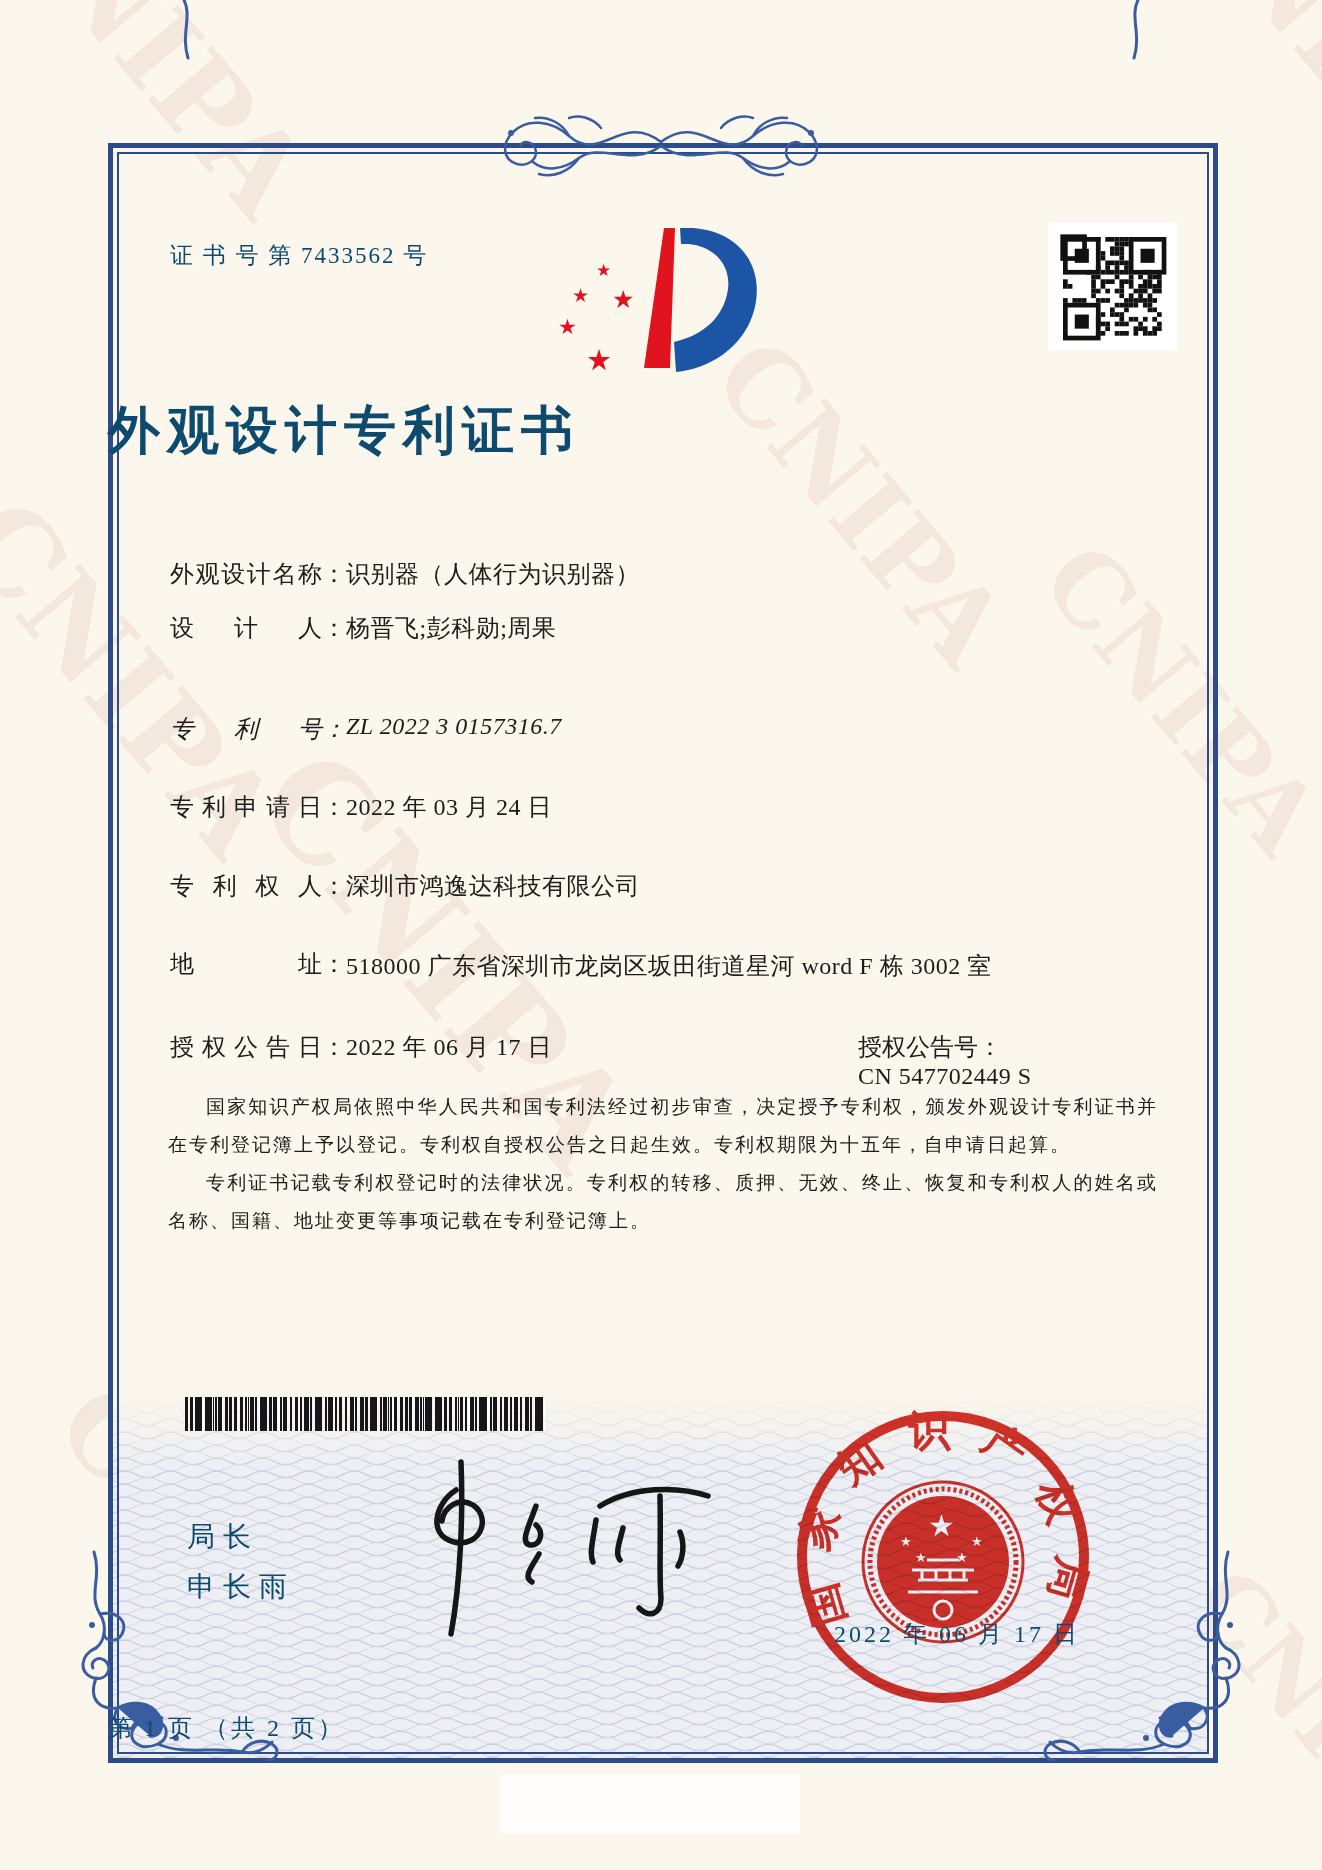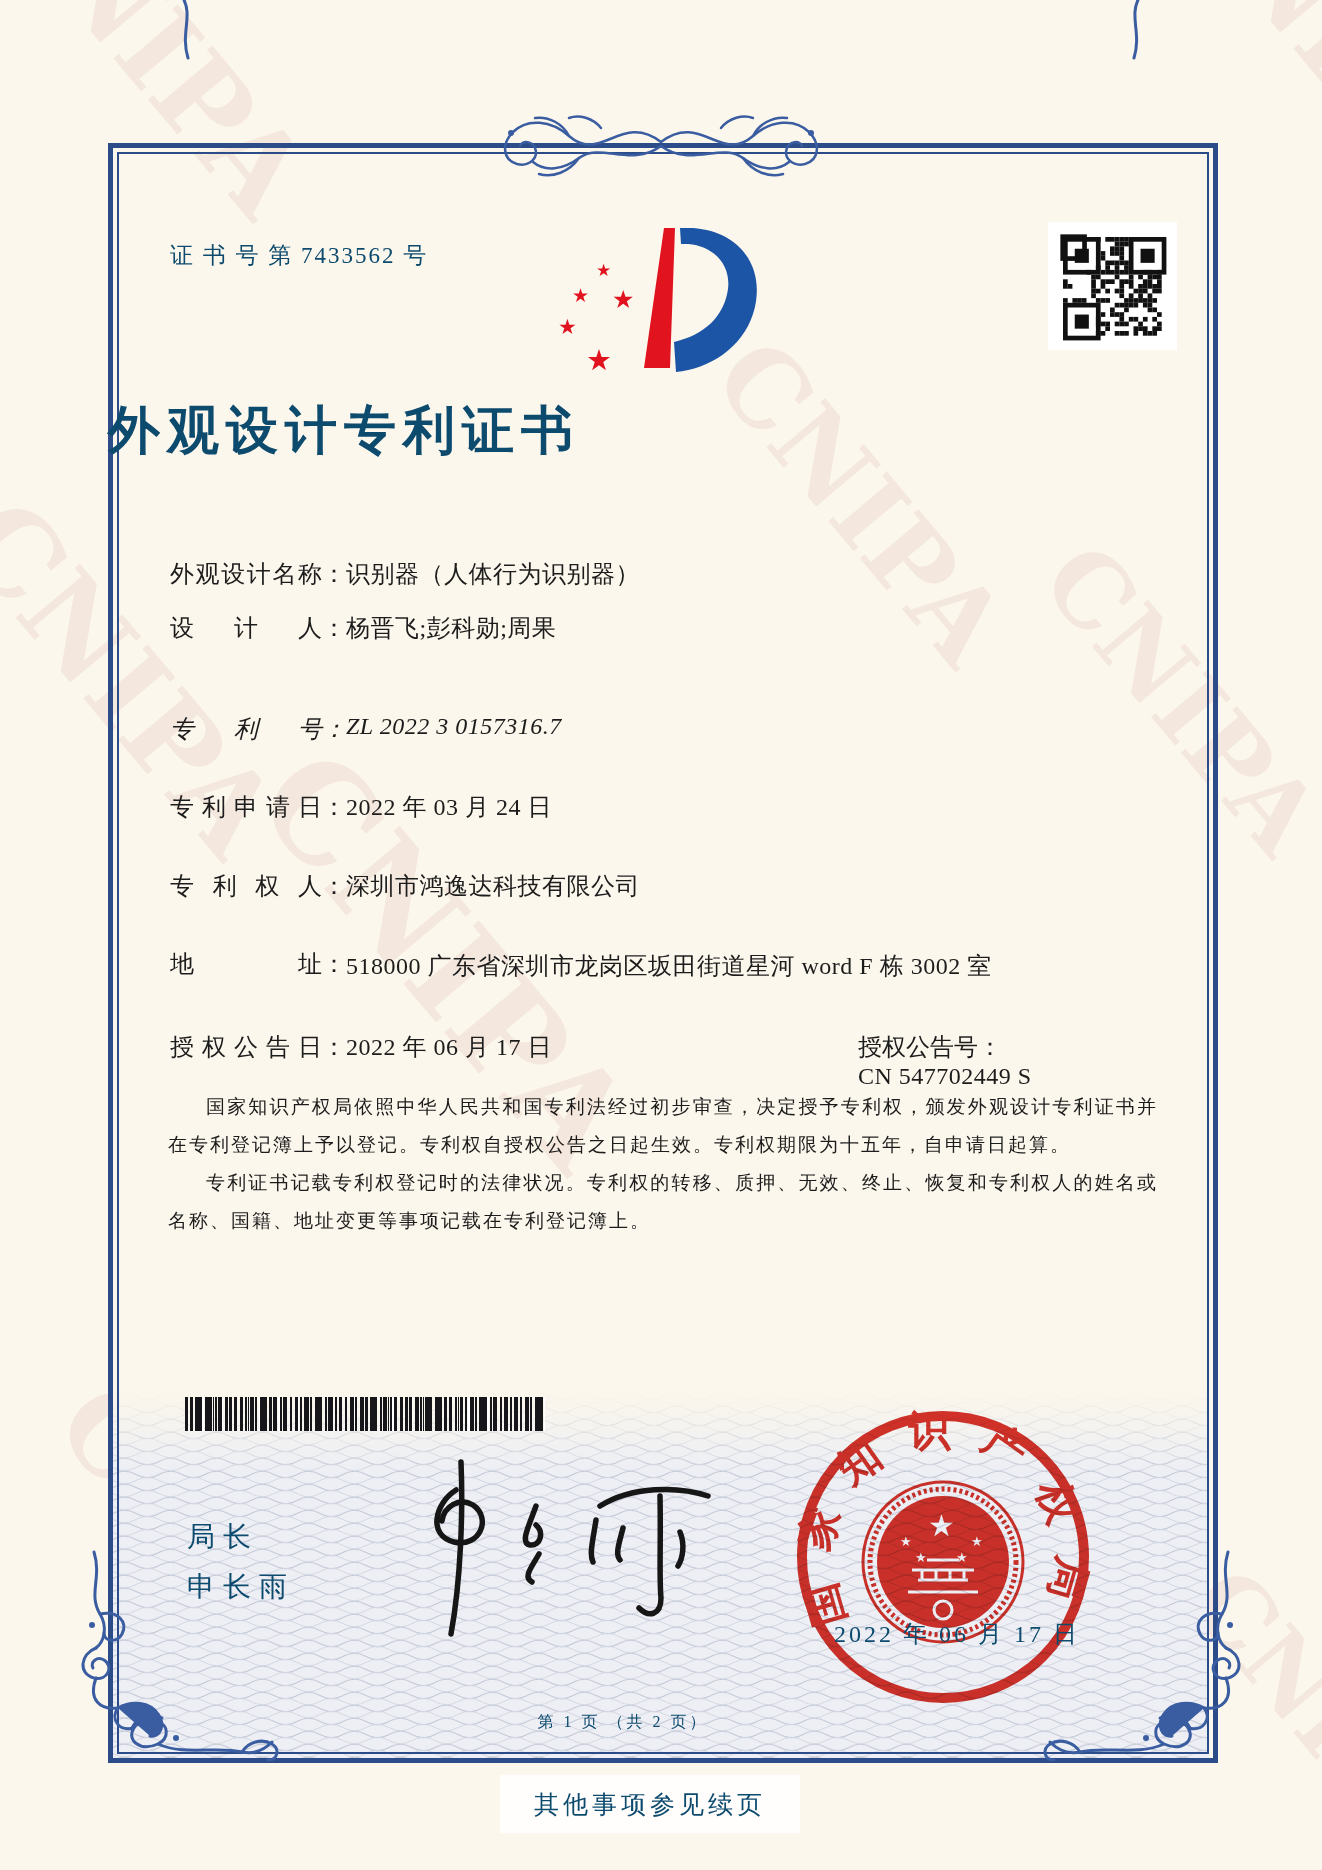--- a/index.html
+++ b/index.html
@@ -30,21 +30,21 @@
       repeating-linear-gradient(90deg,#15151a 0 2px,transparent 2px 5px),
       repeating-linear-gradient(90deg,#15151a 0 3px,transparent 3px 11px),
       repeating-linear-gradient(90deg,#15151a 0 1px,transparent 1px 7px),
       repeating-linear-gradient(90deg,transparent 0 17px,#fff 17px 19px);
   }
   #director-label{left:187px;top:1518px;font-size:28px;letter-spacing:8px;font-family:"Liberation Sans","DejaVu Sans",sans-serif;font-weight:500;}
   #director-name{left:187px;top:1568px;font-size:28px;letter-spacing:8px;font-family:"Liberation Sans","DejaVu Sans",sans-serif;font-weight:500;}
   #signature{position:absolute;left:360px;top:1448px;z-index:5;}
   #seal{position:absolute;left:790px;top:1404px;z-index:5;mix-blend-mode:multiply;opacity:0.95;}
   #seal-date{left:834px;top:1618px;font-size:24px;letter-spacing:3px;z-index:6;}
-  #page-info{left:108px;top:1712px;width:1030px;text-align:center;font-size:16px;letter-spacing:3px;z-index:5;}
+  #page-info{left:108px;top:1712px;width:1030px;text-align:left;font-size:24px;letter-spacing:3px;z-index:5;}
   #cont-box{position:absolute;left:500px;top:1775px;width:300px;height:58px;background:rgba(255,255,255,0.85);z-index:4;}
   #cont-note{left:500px;top:1788px;width:300px;text-align:center;font-size:25px;letter-spacing:4px;z-index:5;}
   #qr-box{position:absolute;left:1048px;top:222px;width:129px;height:128px;background:#fff;z-index:5;}
   #logo{position:absolute;left:556px;top:220px;z-index:5;}
 </style>
 </head>
 <body>
 
 <div id="page">
 
@@ -370,15 +370,14 @@
         <path d="M132,166 v10 M146,166 v10 M160,166 v10 M174,166 v10"></path>
         <path d="M137,156 h32"></path>
         <circle cx="153" cy="206" r="9"></circle>
       </g>
     </g>
   </svg>
   <div class="ctext" id="seal-date">2022 年 06 月 17 日</div>
 
   <div class="ctext" id="page-info">第 1 页 （共 2 页）</div>
   <div id="cont-box"></div>
-  <div class="ctext" id="cont-note">其他事项参见续页</div>
 
 </div>
 
 </body></html>

